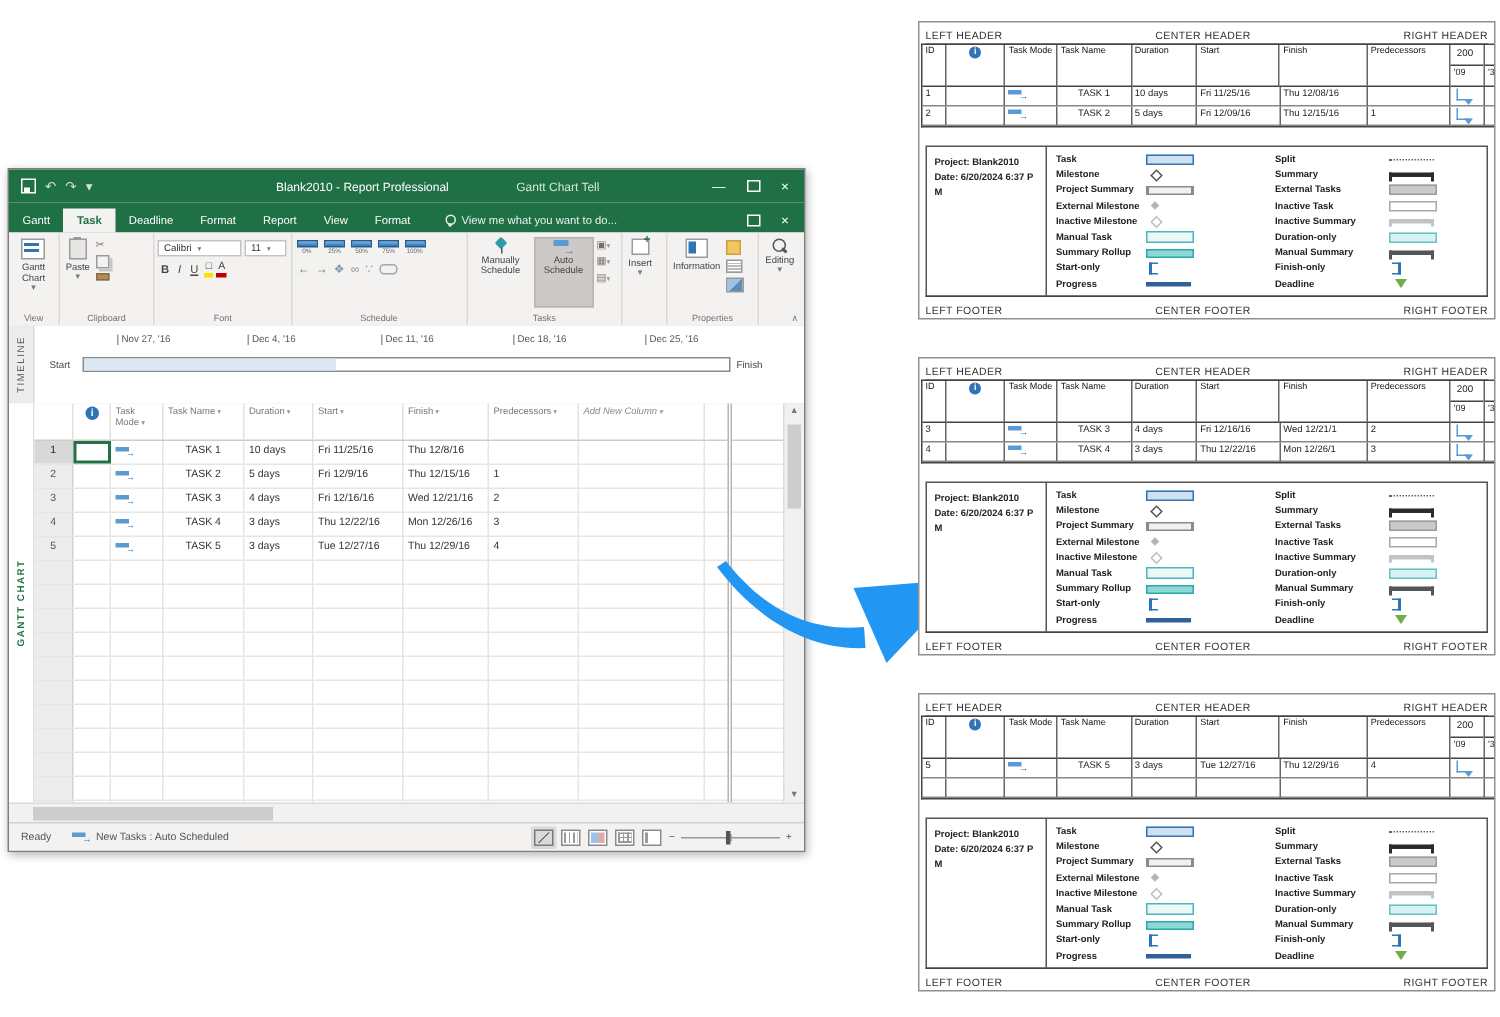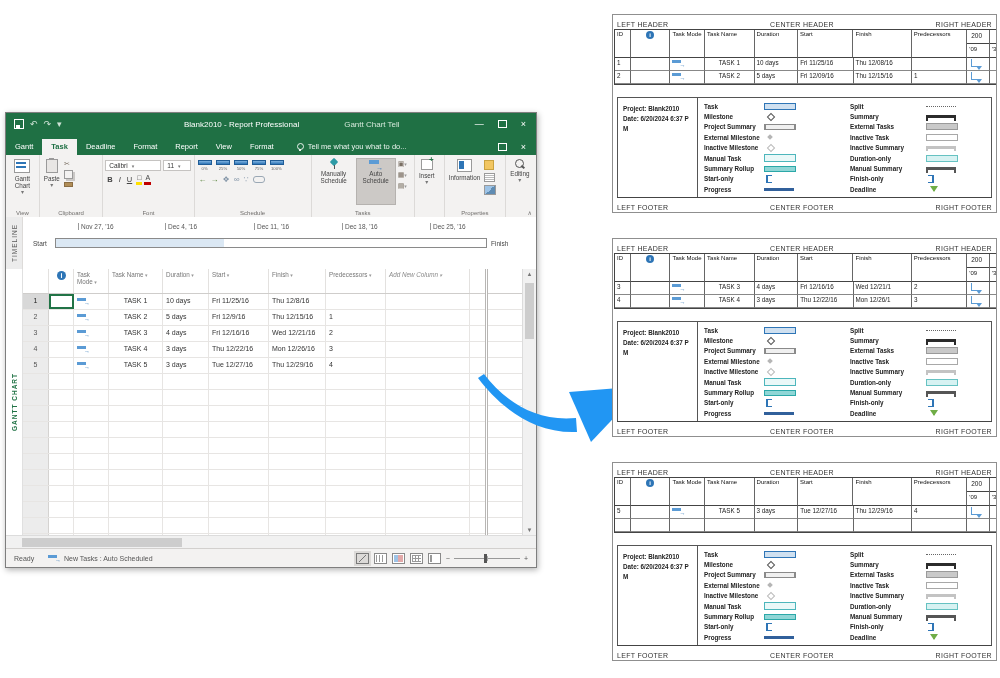--- a/index.html
+++ b/index.html
@@ -208,21 +208,21 @@
       <span class="tab">Gantt</span>
         <span class="tab active">Task</span>
         <span class="tab">Deadline</span>
         <span class="tab">Format</span>
         <span class="tab">Report</span>
         <span class="tab">View</span>
         <span class="tab">Format</span>
         <span id="tabs-anchor"></span>
       <span class="tellme">
           <span class="bulb"></span>
-          <span>Tell me what you what to do...</span>
+          <span>View me what you want to do...</span>
         </span>
       <div class="win-controls">
         <span class="box-ico"></span>
         <span>×</span>
       </div>
     </div>
 
     <div class="ribbon">
       <div class="rgroup" style="width:34px;">
         <div class="bigbtn">

